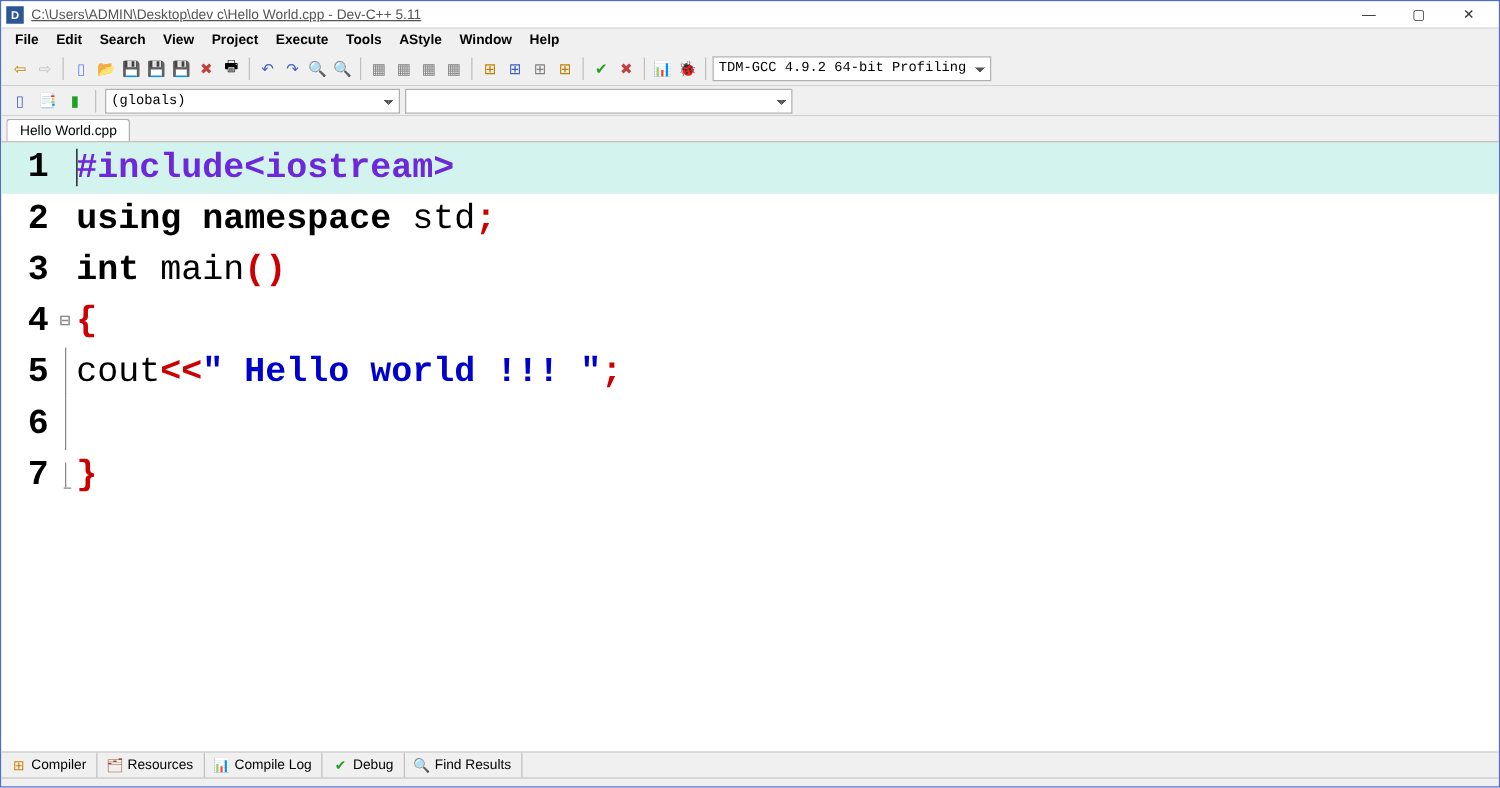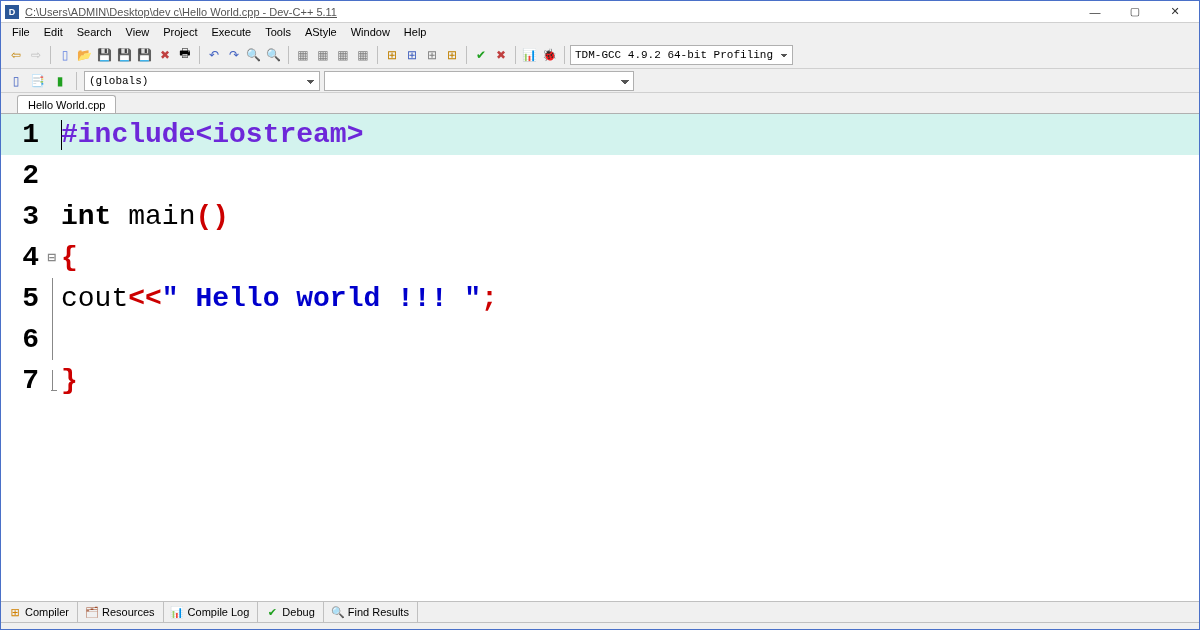--- a/index.html
+++ b/index.html
@@ -42,21 +42,21 @@
 
   
   .menubar {
     height: 18px;
     background: #f0f0f0;
     display: flex;
     align-items: center;
     padding: 0 4px;
     font-size: 11px;
   }
-  .menubar .menu-item { padding: 0 7px; cursor: pointer; }
+  .menubar .menu-item { padding: 0 7px; cursor: pointer; font-weight: bold; }
 
   
   .toolbar {
     height: 28px;
     background: #f0f0f0;
     display: flex;
     align-items: center;
     padding: 0 6px;
     gap: 2px;
     border-bottom: 1px solid #d0d0d0;
@@ -114,21 +114,20 @@
   .globals-select { width: 236px; }
   .func-select { width: 310px; }
 
   
   .file-tabs {
     height: 20px;
     background: #f0f0f0;
     display: flex;
     align-items: flex-end;
     padding: 0 4px;
-    margin-left: 12px;
   }
   .file-tab {
     height: 18px;
     padding: 0 10px;
     background: #fff;
     border: 1px solid #b0b0b0;
     border-bottom: none;
     font-size: 11px;
     display: flex; align-items: center;
     border-radius: 3px 3px 0 0;
@@ -293,20 +292,21 @@
 
 <div class="editor" id="editor">
     <div class="code-line highlighted">
       <div class="gutter">1</div>
       <div class="fold-col"></div>
       <div class="code-text"><span class="cursor-caret"></span><span class="tok-pre">#include&lt;iostream&gt;</span></div>
     </div>
     <div class="code-line">
       <div class="gutter">2</div>
       <div class="fold-col"></div>
+      <div class="code-text"><span class="tok-kw">using </span><span class="tok-kw">namespace </span><span class="tok-id">std</span><span class="tok-semi">;</span></div>
     </div>
     <div class="code-line">
       <div class="gutter">3</div>
       <div class="fold-col"></div>
       <div class="code-text"><span class="tok-kw">int </span><span class="tok-id">main</span><span class="tok-pun-red">()</span></div>
     </div>
     <div class="code-line">
       <div class="gutter">4</div>
       <div class="fold-col">⊟</div>
       <div class="code-text"><span class="tok-brace">{</span></div>

